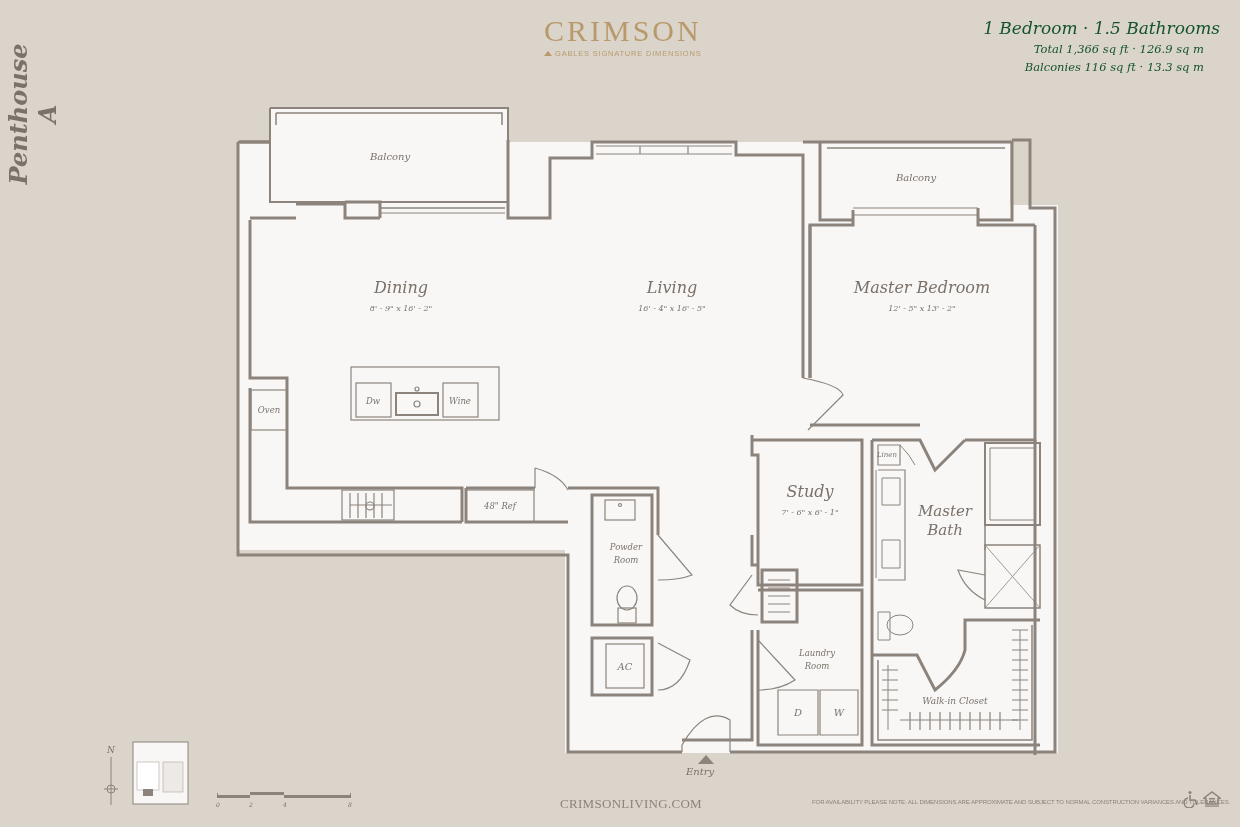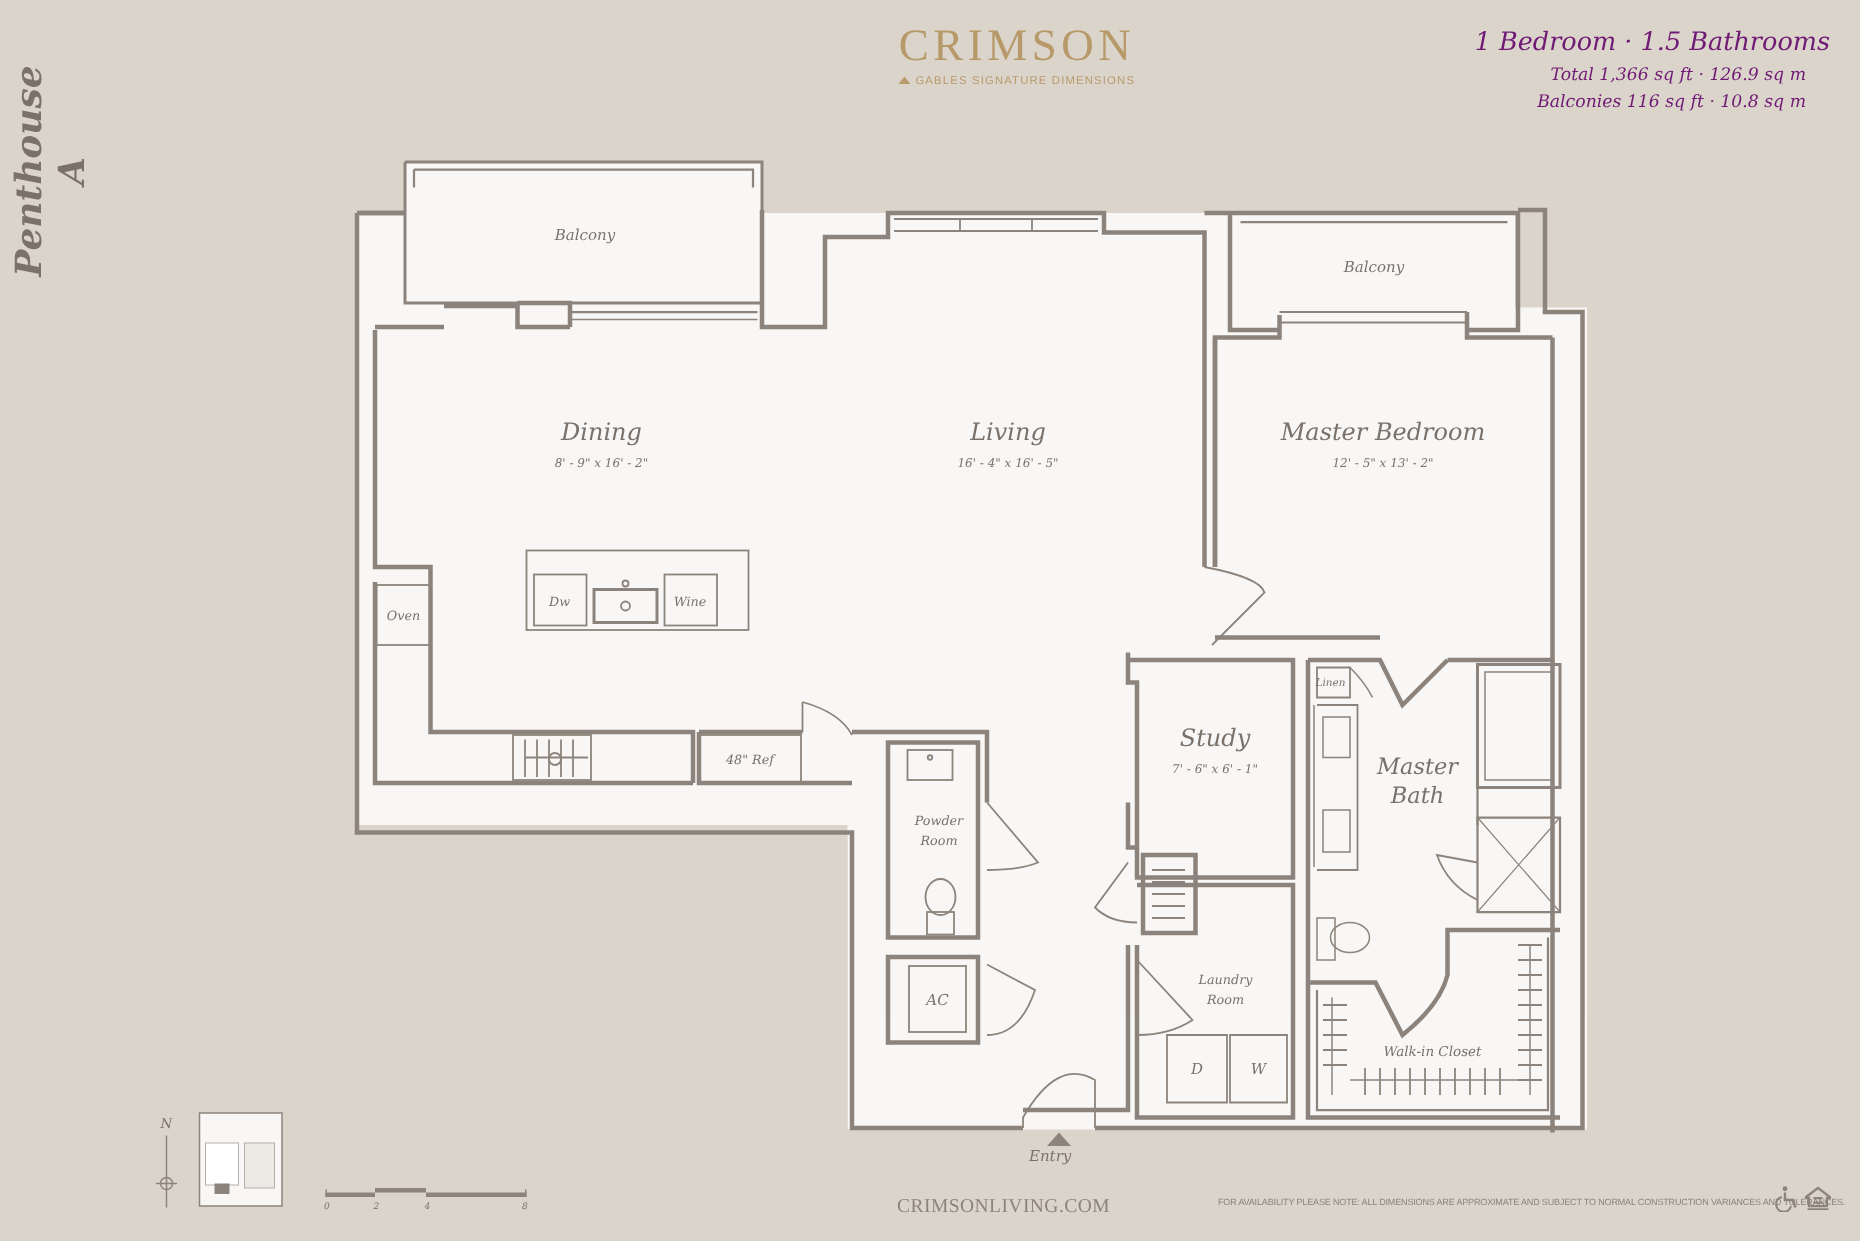--- a/index.html
+++ b/index.html
@@ -1,48 +1,48 @@
 <!DOCTYPE html>
 <html><head>
   <meta charset="utf-8">
   <style>
     html, body { margin:0; padding:0; }
     body { width:1240px; height:827px; background:#dbd4cb; position:relative; overflow:hidden; font-family:"DejaVu Serif", serif; }
-    .brand { position:absolute; left:588px; top:14px; width:180px; text-align:center; color:#b89a6a; }
+    .brand { position:absolute; left:544px; top:14px; width:180px; color:#b89a6a; }
     .brand-name { font-family:"Liberation Serif", serif; font-size:30px; letter-spacing:3px; line-height:34px; font-weight:normal; }
     .brand-sub { font-family:"Liberation Sans", sans-serif; font-size:7.5px; letter-spacing:0.8px; margin-top:1px; }
     .brand-sub .tri { display:inline-block; width:0; height:0; border-left:4px solid transparent; border-right:4px solid transparent; border-bottom:5px solid #b89a6a; margin-right:3px; vertical-align:0; }
-    .summary { position:absolute; right:20px; top:16px; text-align:right; color:#701a75; font-family:"DejaVu Serif", serif; font-style:italic; }
+    .summary { position:absolute; right:20px; top:16px; text-align:right; color:#14532d; font-family:"DejaVu Serif", serif; font-style:italic; }
     .summary .line1 { font-size:17px; line-height:24px; }
     .summary .line2, .summary .line3 { font-size:11.5px; line-height:18px; margin-right:16px; }
     .unit-name { position:absolute; left:-42px; top:85px; transform:rotate(-90deg); transform-origin:center; width:150px; text-align:center; font-family:"DejaVu Serif", serif; font-style:italic; font-weight:bold; font-size:24px; color:#7a716b; }
     svg.plan { position:absolute; left:0; top:0; }
     .room-label { font-family:"DejaVu Serif", serif; font-style:italic; fill:#7a716b; }
-    .footer-url { position:absolute; left:560px; top:796px; width:180px; text-align:right; font-family:"Liberation Serif", serif; font-size:13px; color:#8c847c; letter-spacing:0.3px; }
+    .footer-url { position:absolute; left:560px; top:796px; width:180px; text-align:left; font-family:"Liberation Serif", serif; font-size:13px; color:#8c847c; letter-spacing:0.3px; }
     .disclaimer { position:absolute; left:812px; top:799px; font-family:"Liberation Sans", sans-serif; font-size:6px; color:#8c847c; white-space:nowrap; letter-spacing:-0.1px; }
     .entry-label { position:absolute; left:686px; top:766px; width:40px; font-family:"DejaVu Serif", serif; font-style:italic; font-size:10px; color:#7a716b; }
     .entry-arrow { position:absolute; left:698px; top:755px; width:0; height:0; border-left:8px solid transparent; border-right:8px solid transparent; border-bottom:9px solid #8c847c; }
     .compass-n { position:absolute; left:107px; top:745px; font-family:"DejaVu Serif", serif; font-style:italic; font-size:9px; color:#7a716b; }
     .scale-labels { position:absolute; left:216px; top:801px; width:140px; height:10px; font-family:"DejaVu Serif", serif; font-style:italic; font-size:6px; color:#7a716b; }
     .scale-labels span { position:absolute; }
     .icon-accessible { position:absolute; left:1182px; top:790px; width:18px; height:18px; }
     .icon-eho { position:absolute; left:1203px; top:790px; width:18px; height:18px; }
   </style>
 </head>
 <body>
 
 <div class="brand">
   <div class="brand-name">CRIMSON</div>
   <div class="brand-sub"><span class="tri"></span><span>GABLES SIGNATURE DIMENSIONS</span></div>
 </div>
 
 <div class="summary">
   <div class="line1">1 Bedroom · 1.5 Bathrooms</div>
   <div class="line2">Total 1,366 sq ft · 126.9 sq m</div>
-  <div class="line3">Balconies 116 sq ft · 10.8 sq m</div>
+  <div class="line3">Balconies 116 sq ft · 13.3 sq m</div>
 </div>
 
 <div class="unit-name">Penthouse A</div>
 
 <svg class="plan" width="1240" height="827" viewBox="0 0 1240 827">
   <g fill="#f8f7f5" stroke="none">
 
     <rect x="238" y="142" width="820" height="408"></rect>
     <rect x="270" y="108" width="238" height="100"></rect>
     <rect x="565" y="488" width="493" height="265"></rect>

